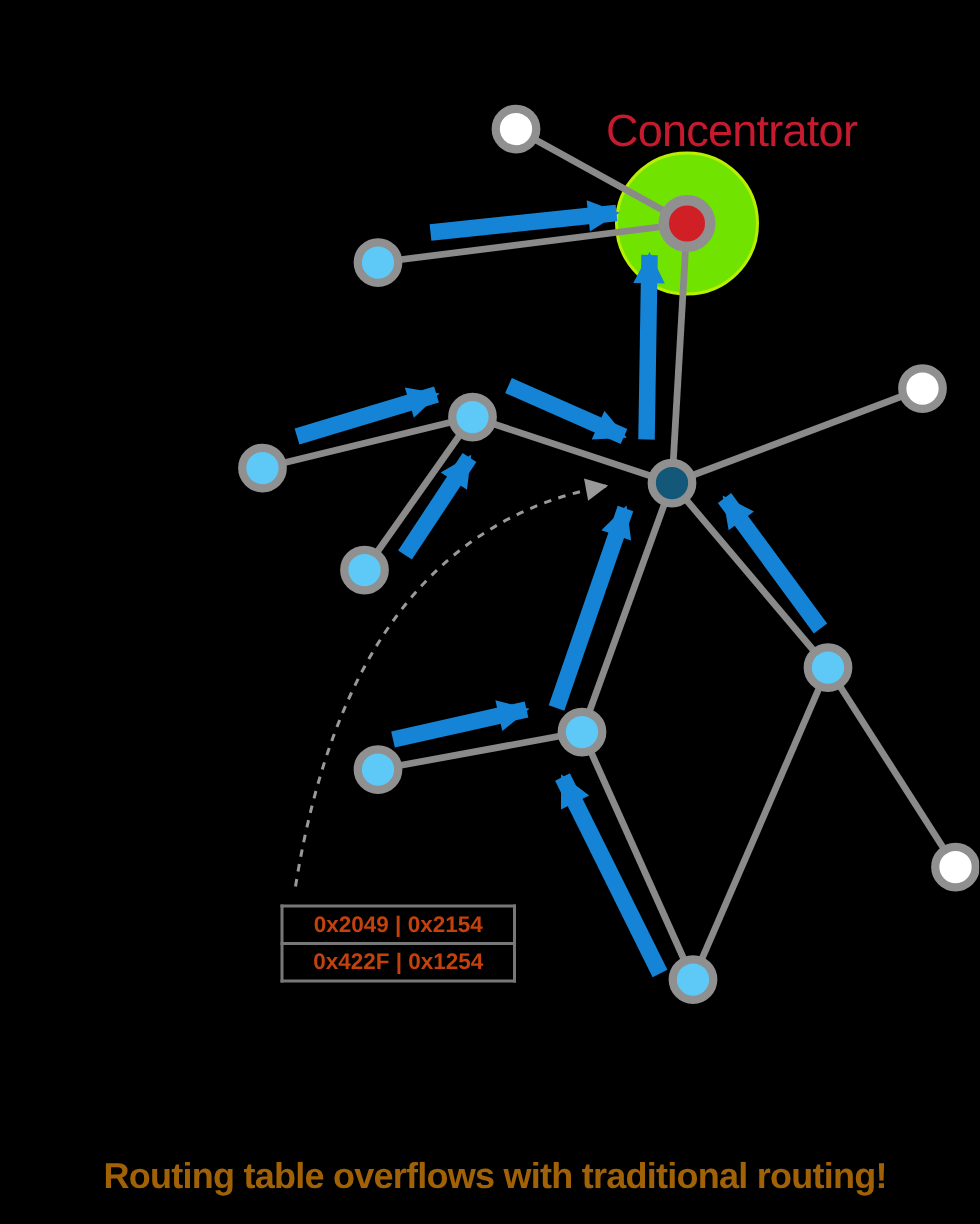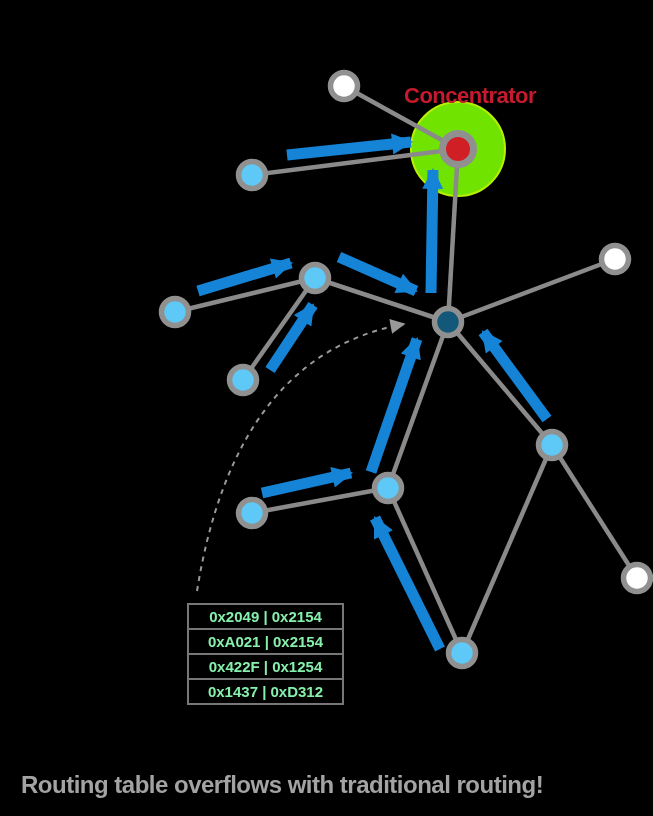--- a/index.html
+++ b/index.html
@@ -17,25 +17,24 @@
   }
   #net {
     position: absolute;
     left: 0;
     top: 0;
   }
   .concentrator-label {
     position: absolute;
     left: 404px;
     top: 71px;
-    font-size: 22px;
-    font-weight: bold;
+    font-size: 30px;
+    font-weight: normal;
     letter-spacing: -0.5px;
     white-space: nowrap;
-    margin-top: 12px;
   }
   .caption {
     position: absolute;
     left: 21px;
     top: 771px;
     font-size: 24px;
     font-weight: bold;
     letter-spacing: -0.5px;
     white-space: nowrap;
   }
@@ -48,21 +47,21 @@
     table-layout: fixed;
   }
   .routing-table td {
     border: 2px solid #777777;
     height: 23px;
     padding: 0;
     text-align: center;
     vertical-align: middle;
     font-size: 15px;
     font-weight: bold;
-    color: #86efac;
+    color: #c2410c;
     font-family: "Liberation Sans", sans-serif;
     white-space: nowrap;
   }
 </style>
 </head>
 <body>
 
 <div id="stage">
 
   <svg id="net" width="653" height="816" viewBox="0 0 653 816">
@@ -114,26 +113,20 @@
     </svg>
 
   <div class="concentrator-label" style="color: rgb(198, 26, 46);">Concentrator</div>
 
   <table class="routing-table">
     <tbody>
         <tr>
           <td>0x2049 | 0x2154</td>
         </tr>
         <tr>
-          <td>0xA021 | 0x2154</td>
-        </tr>
-        <tr>
           <td>0x422F | 0x1254</td>
-        </tr>
-        <tr>
-          <td>0x1437 | 0xD312</td>
         </tr>
       </tbody>
   </table>
 
-  <div class="caption" style="color: #a3a3a3;">Routing table overflows with traditional routing!</div>
+  <div class="caption" style="color: #a16207; margin-left: 48px;">Routing table overflows with traditional routing!</div>
 
 </div>
 
 </body></html>

